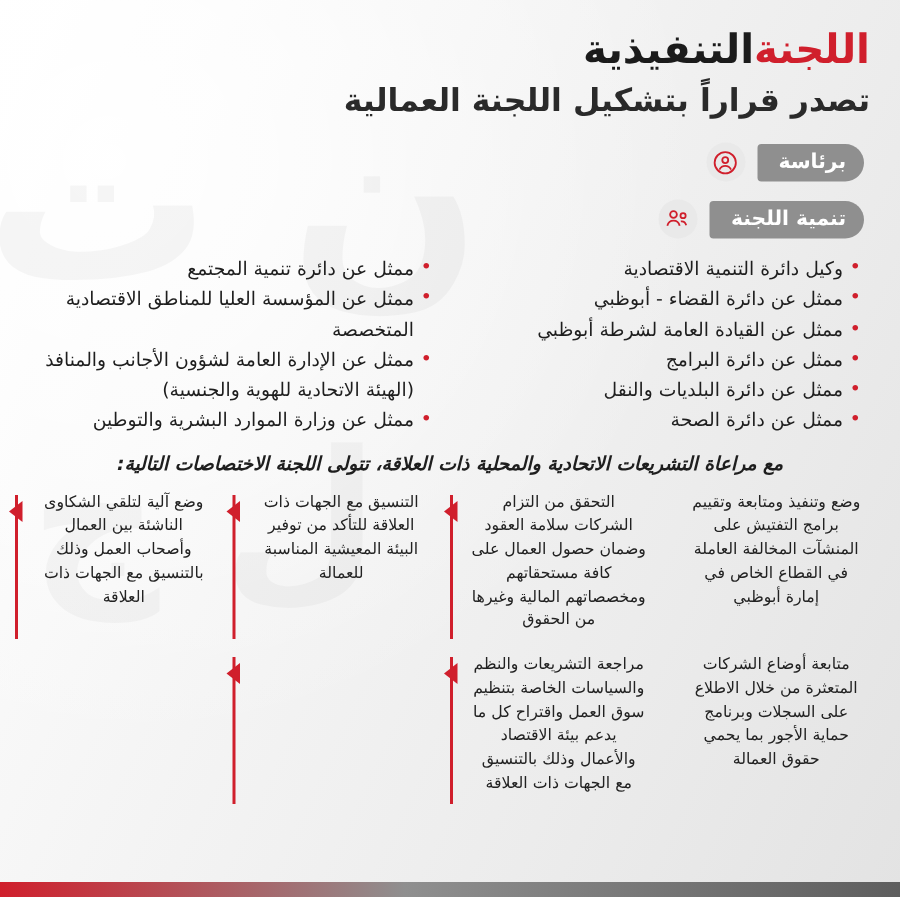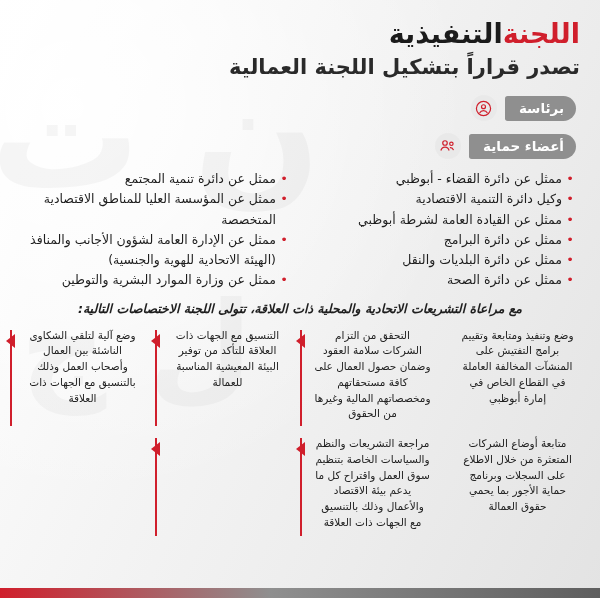--- a/index.html
+++ b/index.html
@@ -155,36 +155,36 @@
         <circle cx="12" cy="12" r="10"></circle>
         <circle cx="12" cy="9.5" r="2.8"></circle>
         <path d="M6.5 18.5c1.2-2.4 3.2-3.6 5.5-3.6s4.3 1.2 5.5 3.6"></path>
       </svg>
     </span>
   </div>
 
 
   <div class="pill-wrap">
     <span class="pill">
-      <span>أعضاء حماية</span>
+      <span>تنمية اللجنة</span>
     </span>
     <span class="pill-icon-outer">
       <svg width="18" height="18" viewBox="0 0 24 24" fill="none" stroke="#d01f2c" stroke-width="1.6">
         <circle cx="8" cy="8" r="3"></circle>
         <circle cx="16.5" cy="9" r="2.3"></circle>
         <path d="M2.5 18c.8-3 3-4.5 5.5-4.5S12.7 15 13.5 18"></path>
         <path d="M14.5 14.2c1.8-.3 3.9.6 4.8 3.3"></path>
       </svg>
     </span>
   </div>
 
   <div class="members">
     <ul class="col-right">
+      <li>وكيل دائرة التنمية الاقتصادية</li>
       <li>ممثل عن دائرة القضاء - أبوظبي</li>
-      <li>وكيل دائرة التنمية الاقتصادية</li>
       <li>ممثل عن القيادة العامة لشرطة أبوظبي</li>
       <li>ممثل عن دائرة البرامج</li>
       <li>ممثل عن دائرة البلديات والنقل</li>
       <li>ممثل عن دائرة الصحة</li>
     </ul>
     <ul class="col-left">
       <li>ممثل عن دائرة تنمية المجتمع</li>
       <li>ممثل عن المؤسسة العليا للمناطق الاقتصادية المتخصصة</li>
       <li>ممثل عن الإدارة العامة لشؤون الأجانب والمنافذ (الهيئة الاتحادية للهوية والجنسية)</li>
       <li>ممثل عن وزارة الموارد البشرية والتوطين</li>

